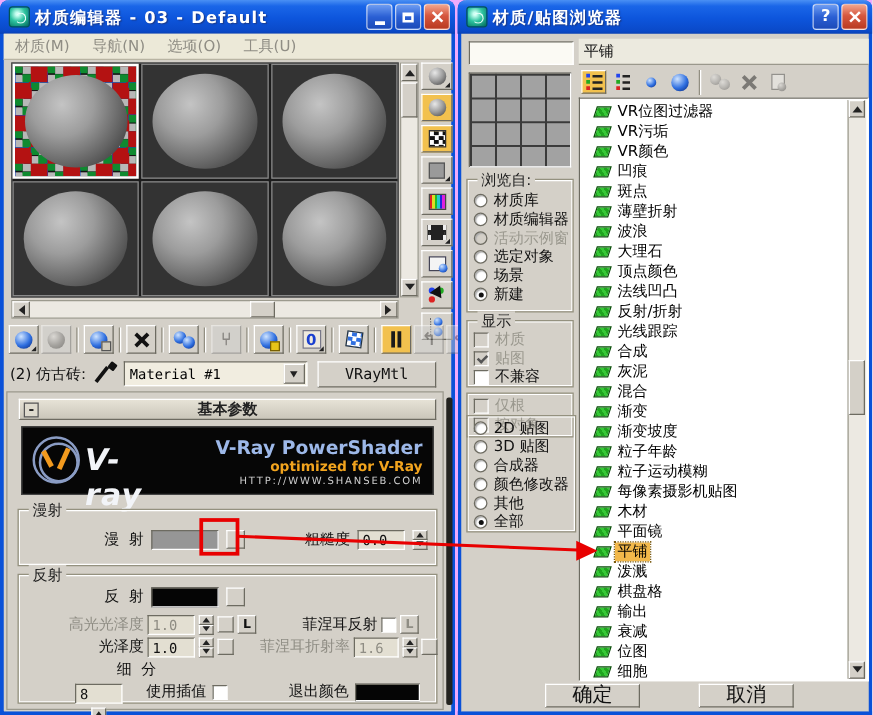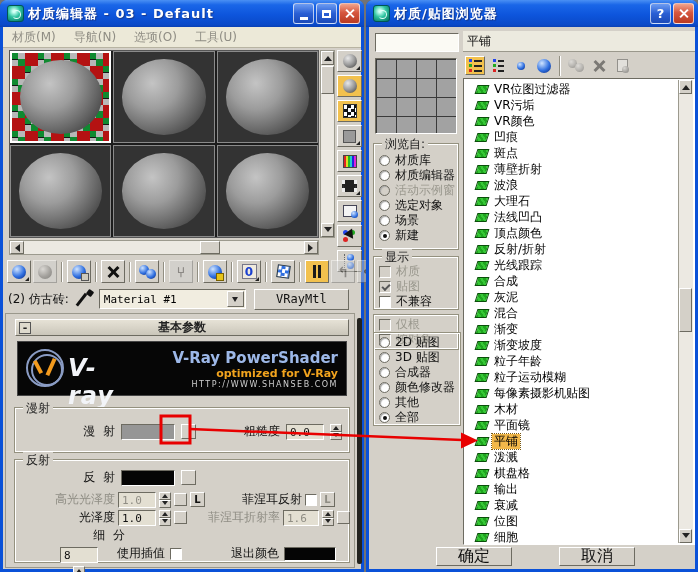--- a/index.html
+++ b/index.html
@@ -1,17 +1,17 @@
 <!DOCTYPE html>
 <html><head>
 <meta charset="utf-8">
 <style>
   * { margin:0; padding:0; box-sizing:border-box; }
   html,body { font-family:"DejaVu Sans","Liberation Sans",sans-serif; }
-  #stage { position:relative; width:698px; height:572px; background:#737373; overflow:hidden; font-size:12px; }
+  #stage { position:relative; width:698px; height:572px; background:#f0abfc; overflow:hidden; font-size:12px; }
 
   
   .window { position:absolute; top:0; background:#d4d0c8; border-left:3px solid #0a51d8; border-right:3px solid #0a51d8; border-bottom:3px solid #0a51d8; }
   .win-editor { left:0; width:364px; height:572px; border-radius:7px 7px 0 0; }
   .win-browser { left:366px; width:332px; height:572px; border-radius:7px 7px 0 0; }
 
   .titlebar { position:absolute; left:-3px; right:-3px; top:0; height:27px;
     background:linear-gradient(180deg,#4a90f4 0%,#1a66e8 18%,#0d55dc 55%,#0a49c8 92%,#0940b4 100%);
     border-radius:7px 7px 0 0; display:flex; align-items:center; padding:0 4px; }
   .appicon { width:17px; height:17px; margin:0 4px 0 3px; border-radius:3px;
@@ -576,26 +576,26 @@
             <span class="item-label">波浪</span>
           </div>
 
           <div class="list-item">
             <span class="map-icon"></span>
             <span class="item-label">大理石</span>
           </div>
 
           <div class="list-item">
             <span class="map-icon"></span>
+            <span class="item-label">顶点颜色</span>
+          </div>
+
+          <div class="list-item">
+            <span class="map-icon"></span>
             <span class="item-label">法线凹凸</span>
-          </div>
-
-          <div class="list-item">
-            <span class="map-icon"></span>
-            <span class="item-label">顶点颜色</span>
           </div>
 
           <div class="list-item">
             <span class="map-icon"></span>
             <span class="item-label">反射/折射</span>
           </div>
 
           <div class="list-item">
             <span class="map-icon"></span>
             <span class="item-label">光线跟踪</span>

